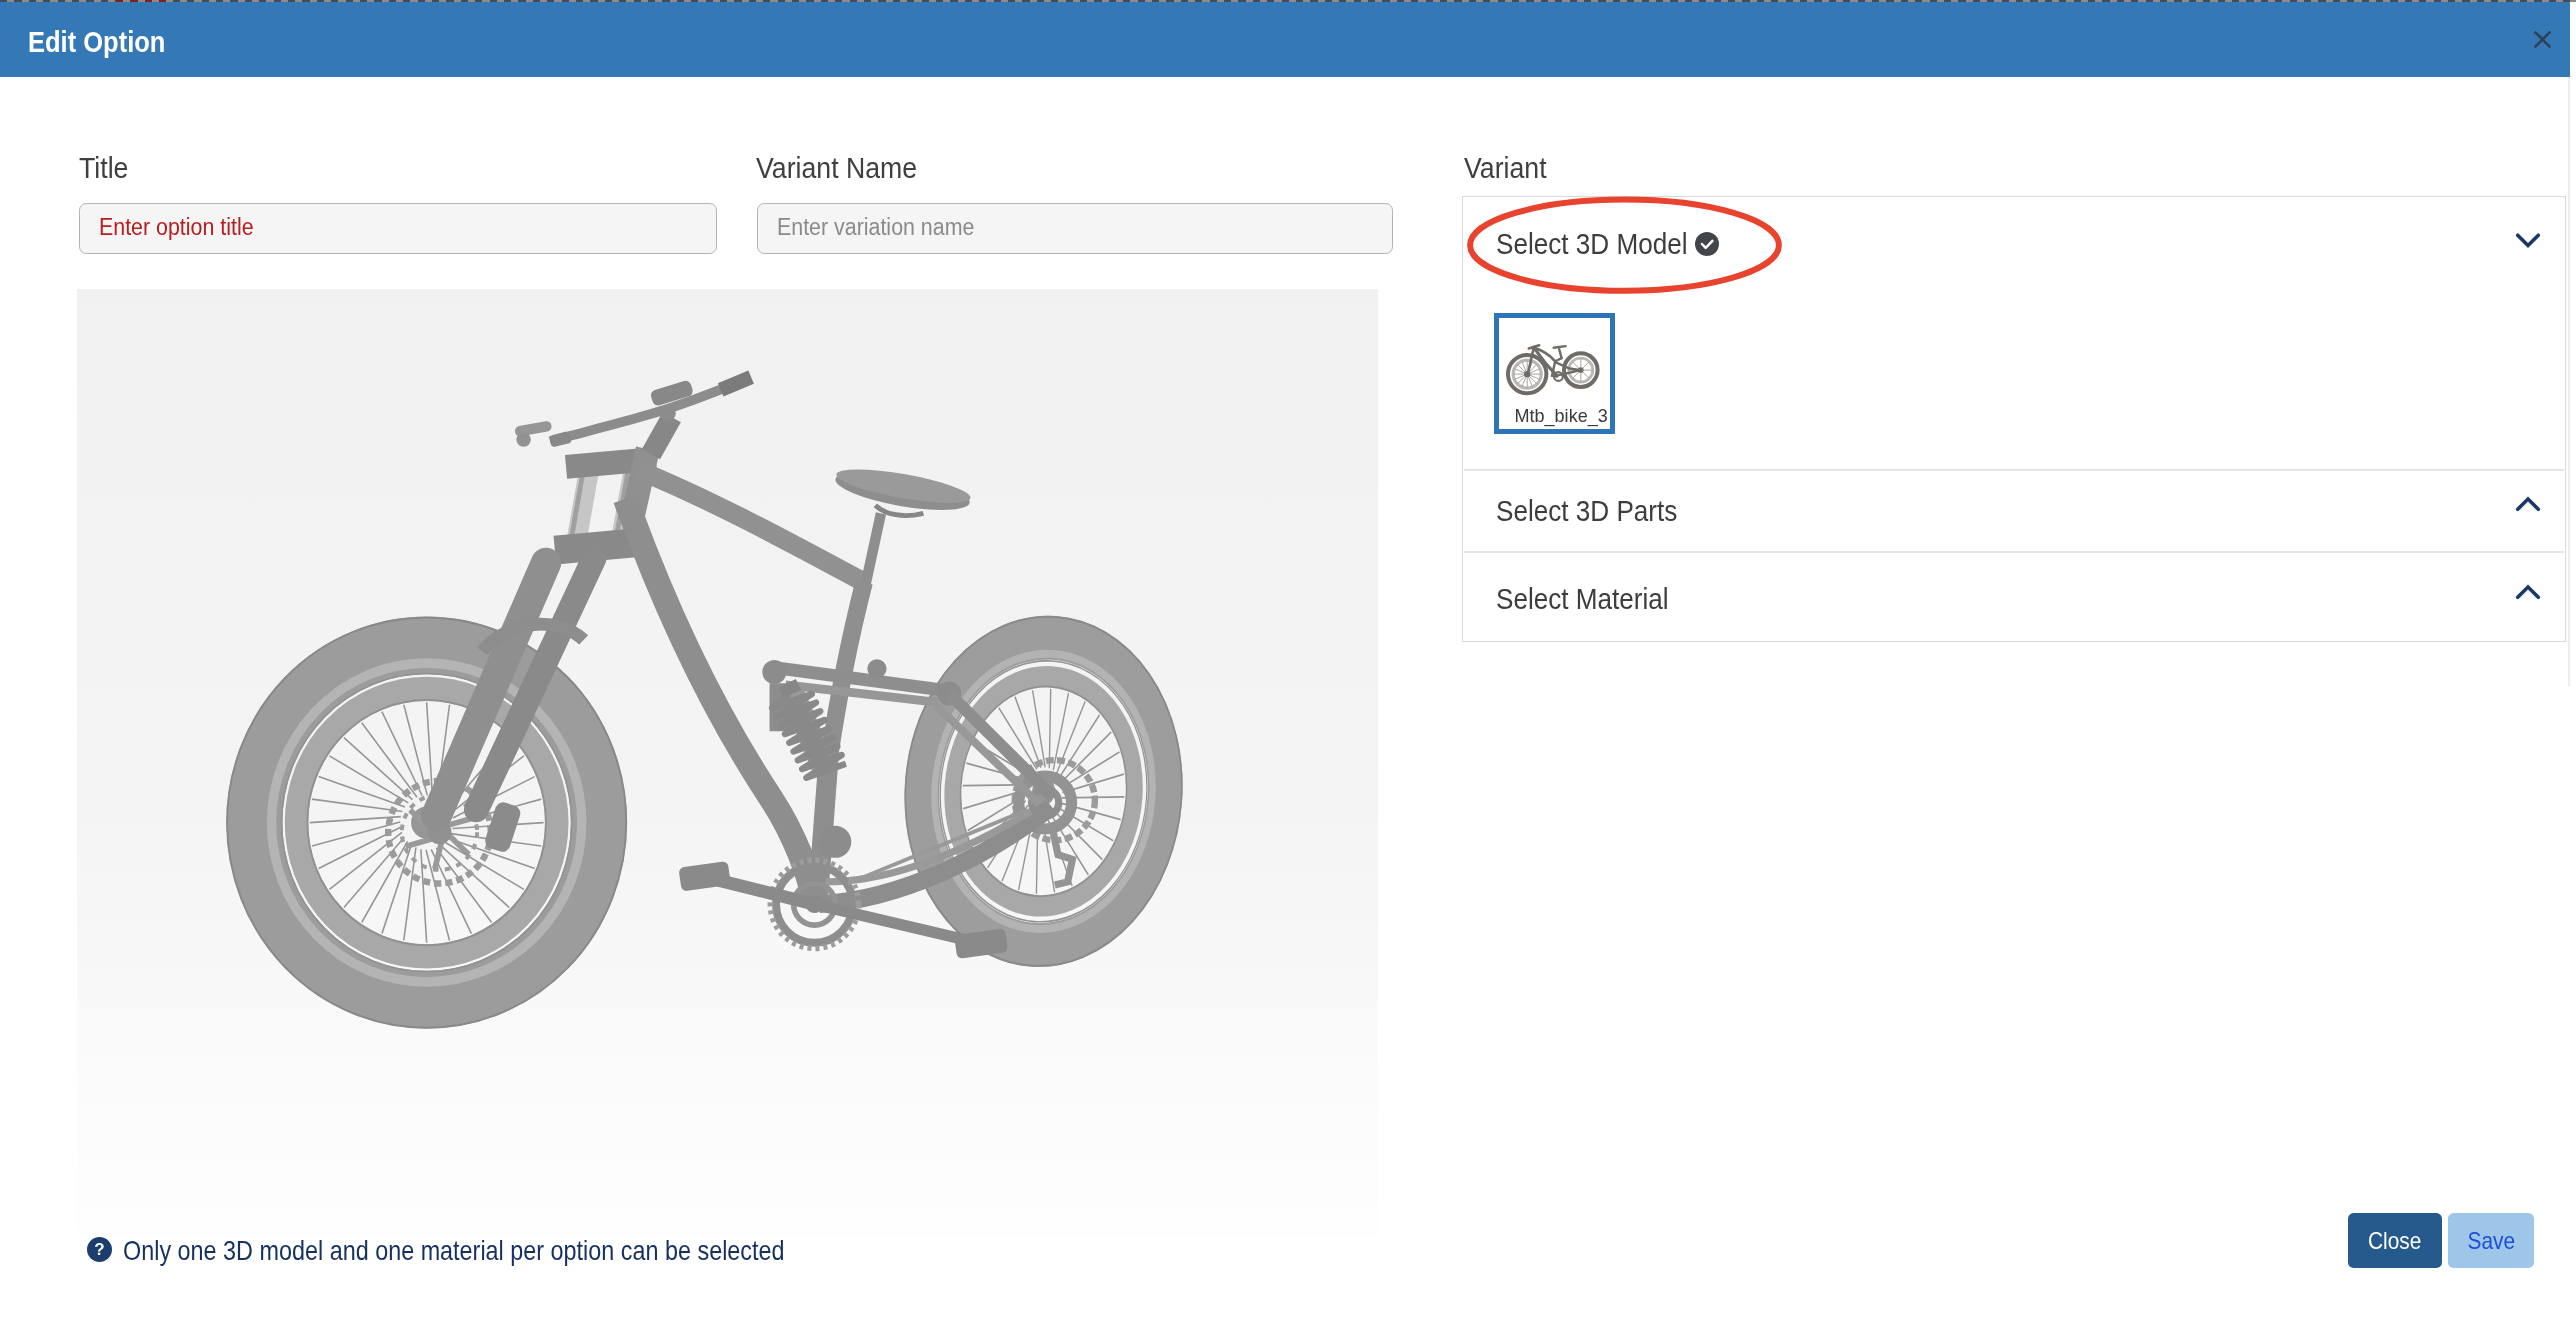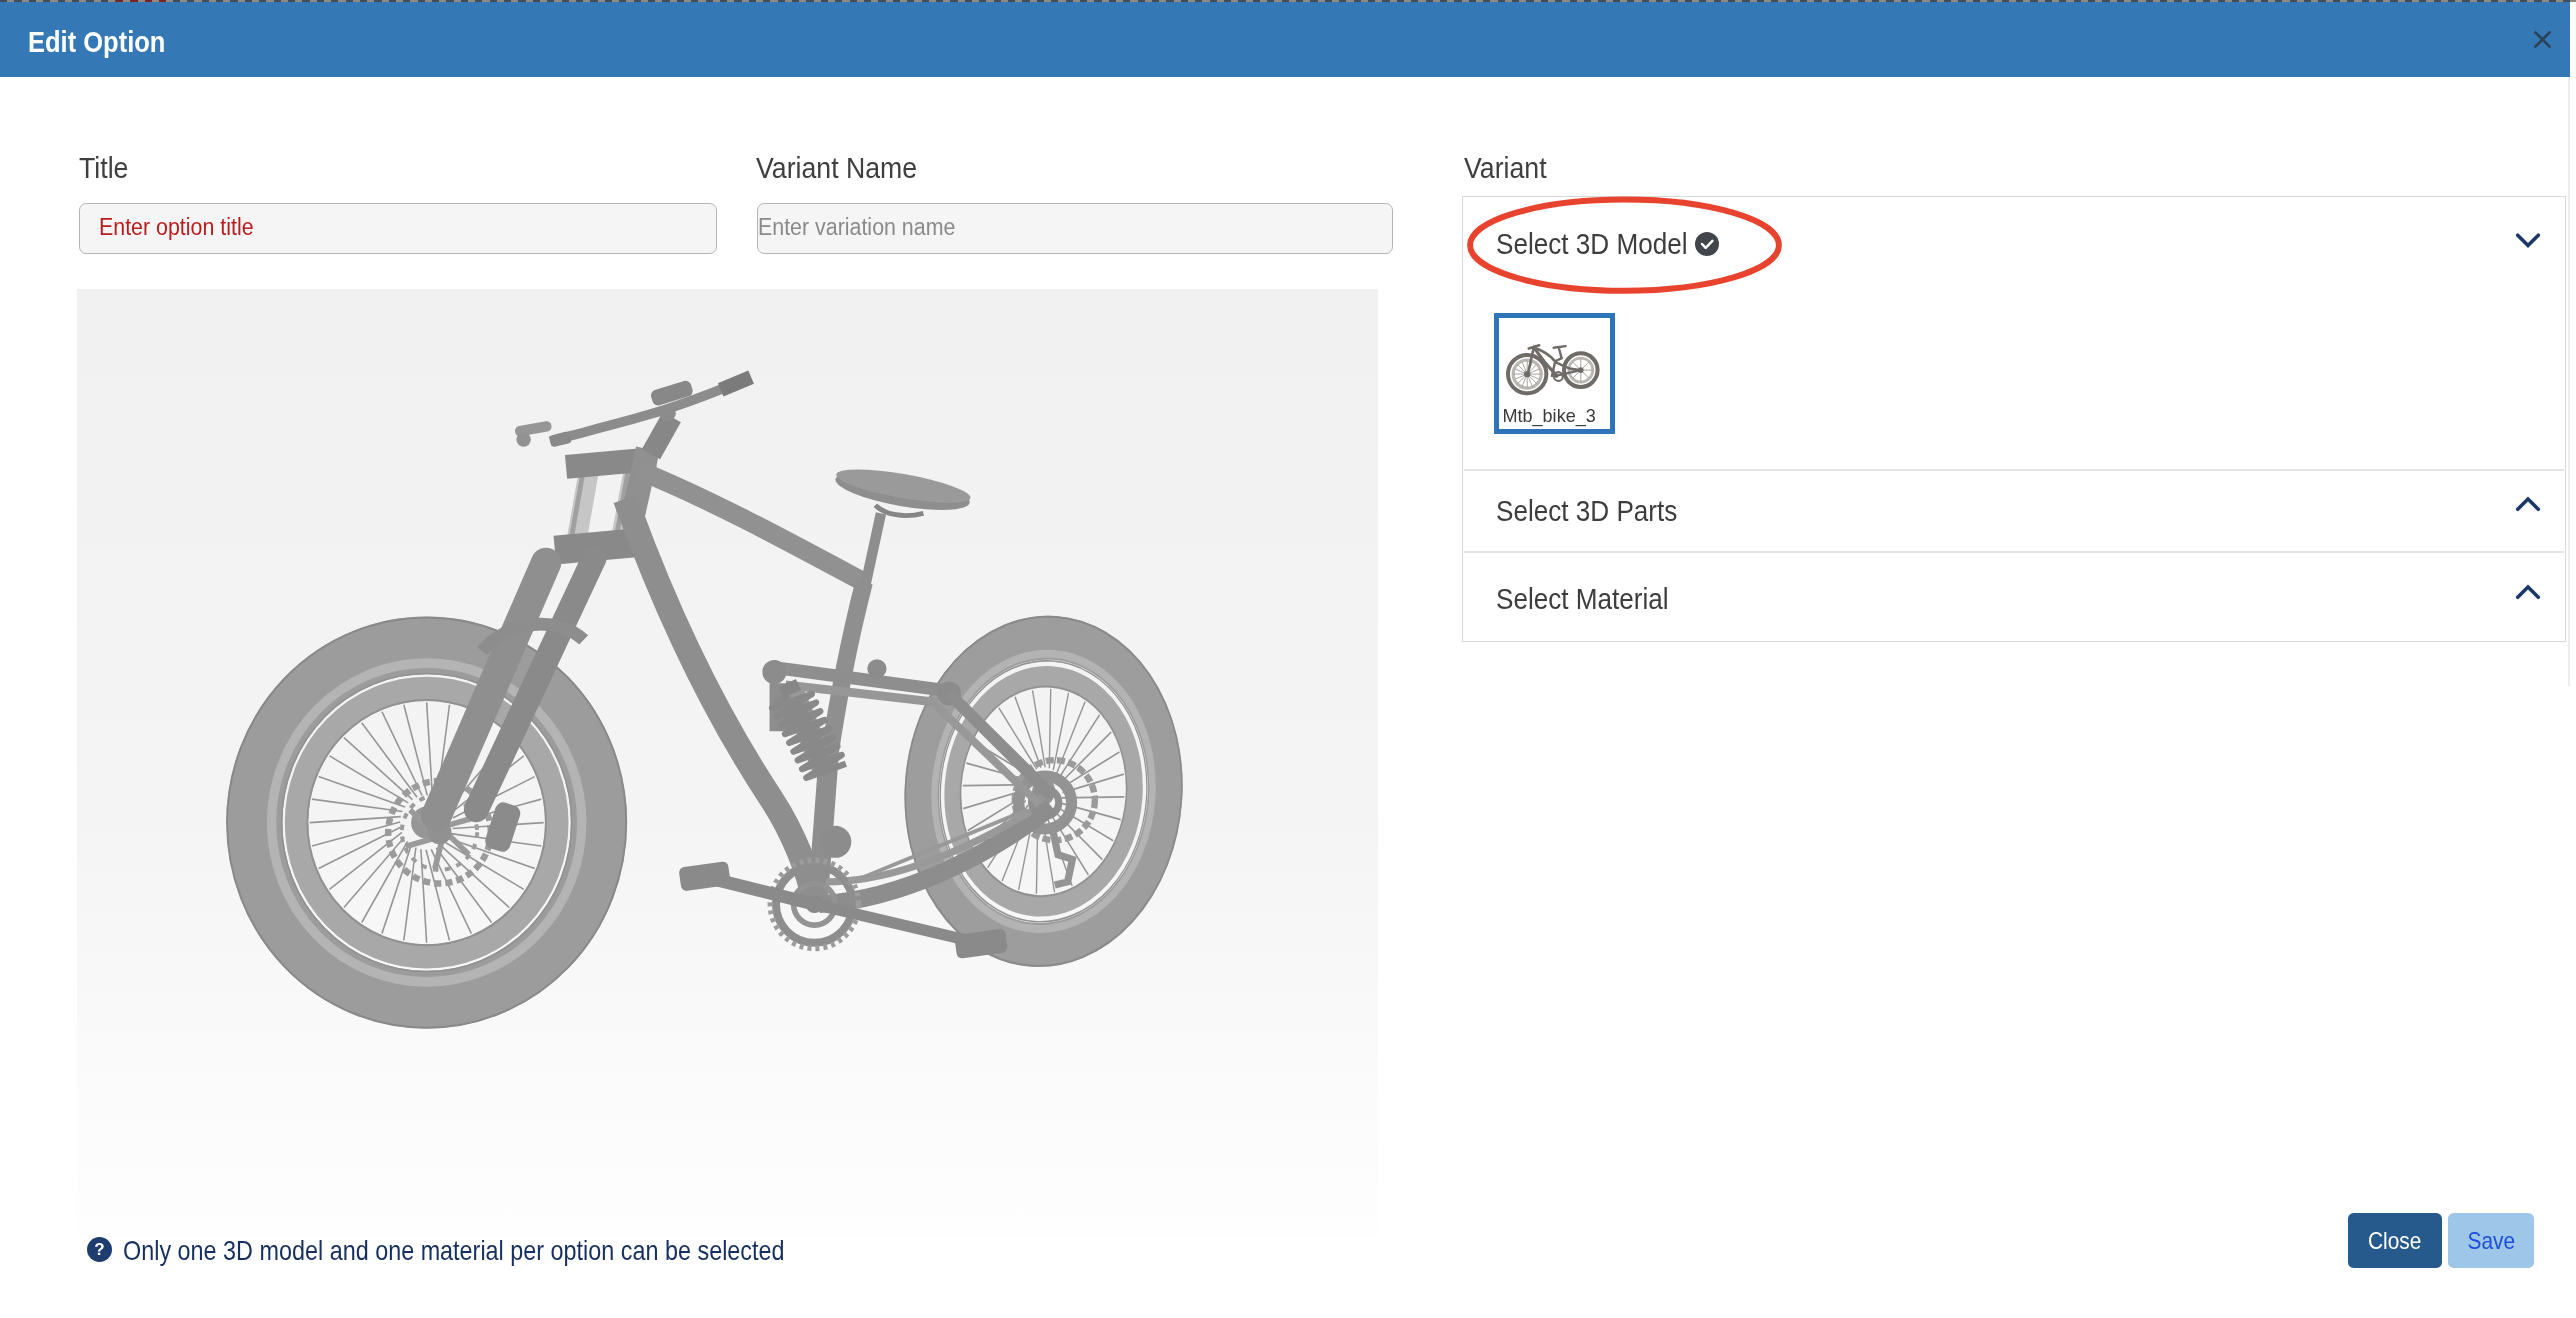--- a/index.html
+++ b/index.html
@@ -14,21 +14,21 @@
 <div class="abs" style="left:28px;top:25px;font-size:30px;font-weight:bold;color:#ffffff;transform:scaleX(0.85);transform-origin:left top;">Edit Option</div>
 <svg class="abs" style="left:2533px;top:30px;" width="19" height="19" viewBox="0 0 24 24">
     <path d="M 3,3 L 21,21 M 21,3 L 3,21" stroke="#2b4358" stroke-width="3.4" stroke-linecap="round"></path>
   </svg>
 
 <div class="abs" style="left:79px;top:152px;font-size:29px;color:#3f3f3f;transform:scaleX(0.92);transform-origin:left top;">Title</div>
 <div class="abs" style="left:756px;top:152px;font-size:29px;color:#3f3f3f;transform:scaleX(0.92);transform-origin:left top;">Variant Name</div>
 <div class="abs" style="left:1464px;top:152px;font-size:29px;color:#3f3f3f;transform:scaleX(0.92);transform-origin:left top;">Variant</div>
 
 <div class="abs" style="left:79px;top:203px;width:638px;height:51px;background:#f5f5f6;border:1.6px solid #b3b3b3;border-radius:7.2px;font-size:23px;color:#b91c1c;line-height:46px;padding-left:19px;"><span style="display:inline-block;transform:scaleX(0.93);transform-origin:left center;">Enter option title</span></div>
-<div class="abs" style="left:757px;top:203px;width:636px;height:51px;background:#f5f5f6;border:1.6px solid #b3b3b3;border-radius:7.2px;font-size:23px;color:#8a8a8a;line-height:46px;"><span style="display:inline-block;transform:scaleX(0.93);transform-origin:left center;">Enter variation name</span></div>
+<div class="abs" style="left:757px;top:203px;width:636px;height:51px;background:#f5f5f6;border:1.6px solid #b3b3b3;border-radius:7.2px;font-size:23px;color:#8a8a8a;line-height:46px;padding-left:19px;"><span style="display:inline-block;transform:scaleX(0.93);transform-origin:left center;">Enter variation name</span></div>
 
 <div class="abs" style="left:77px;top:289px;width:1301px;height:947px;background:linear-gradient(180deg,#f1f1f2 0%,#f4f4f5 55%,#fbfbfc 85%,#fefefe 100%);">
 <svg width="1301" height="947" viewBox="0 0 1623 1182">
       <g transform="translate(436,666) scale(0.973,1)">
 <circle cx="0" cy="0" r="221" fill="none" stroke="#9c9c9c" stroke-width="72"></circle>
 <circle cx="0" cy="0" r="256" fill="none" stroke="#898989" stroke-width="2.5"></circle>
 <circle cx="0" cy="0" r="199" fill="none" stroke="#b4b4b4" stroke-width="12"></circle>
 <circle cx="0" cy="0" r="186" fill="none" stroke="#929292" stroke-width="2"></circle>
 <circle cx="0" cy="0" r="167" fill="none" stroke="#a8a8a8" stroke-width="30"></circle>
 <circle cx="0" cy="0" r="153" fill="none" stroke="#919191" stroke-width="2.5"></circle>
@@ -207,21 +207,21 @@
 <path d="M 44,10 L 31,14 M 37.5,11.5 L 30,45" stroke-width="3.2"></path>
 <path d="M 38,13 C 50,17 58,23 64,30" stroke-width="3.4"></path>
 <path d="M 39,15 C 47,27 57,39 66,48" stroke-width="4"></path>
 <path d="M 64,30 L 60,48 L 66,49 M 64,30 L 72,26" stroke-width="3"></path>
 <path d="M 72,26 L 69,15 M 62,13 L 77,11" stroke-width="3"></path>
 <path d="M 66,48 L 96,41 M 64,31 L 82,39 L 96,41" stroke-width="3"></path>
 <circle cx="68" cy="49" r="5.5" stroke-width="2.6"></circle>
 </g>
 </g>
     </svg></div>
-<div class="abs" style="left:1500px;top:405px;width:110px;text-align:left;font-size:19px;color:#3a3a3a;"><span style="display:inline-block;transform:scaleX(0.95);">Mtb_bike_3</span></div>
+<div class="abs" style="left:1500px;top:405px;width:110px;text-align:right;font-size:19px;color:#3a3a3a;"><span style="display:inline-block;transform:scaleX(0.95);">Mtb_bike_3</span></div>
 
 <div class="abs" style="left:1464px;top:469px;width:1100px;height:1.6px;background:#e4e4e4;"></div>
 <div class="abs" style="left:1496px;top:495px;font-size:29px;color:#3d3d3d;transform:scaleX(0.90);transform-origin:left top;">Select 3D Parts</div>
 <svg class="abs" style="left:2516px;top:495px;" width="24" height="19" viewBox="0 0 30 24">
     <path d="M 2,18 L 15,5 L 28,18" fill="none" stroke="#1b3866" stroke-width="4.6" stroke-linecap="round"></path>
   </svg>
 <div class="abs" style="left:1464px;top:551px;width:1100px;height:1.6px;background:#e4e4e4;"></div>
 <div class="abs" style="left:1496px;top:583px;font-size:29px;color:#3d3d3d;transform:scaleX(0.90);transform-origin:left top;">Select Material</div>
 <svg class="abs" style="left:2516px;top:583px;" width="24" height="19" viewBox="0 0 30 24">
     <path d="M 2,18 L 15,5 L 28,18" fill="none" stroke="#1b3866" stroke-width="4.6" stroke-linecap="round"></path>

